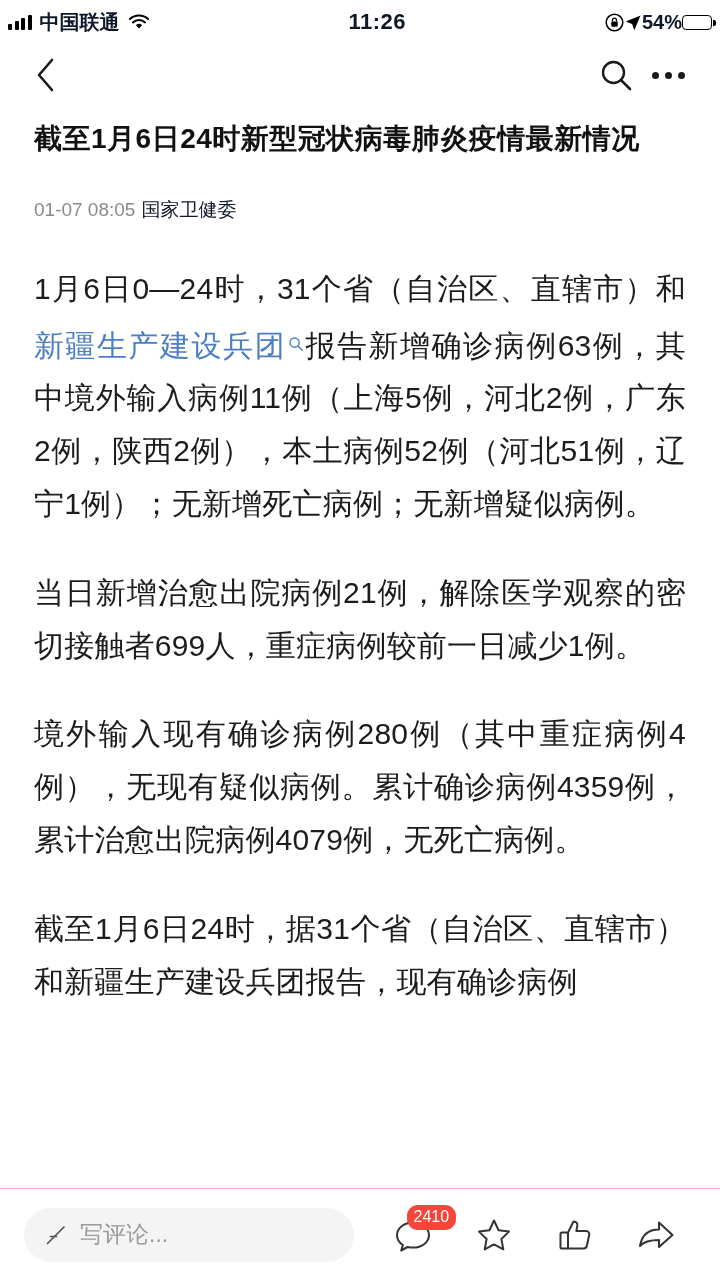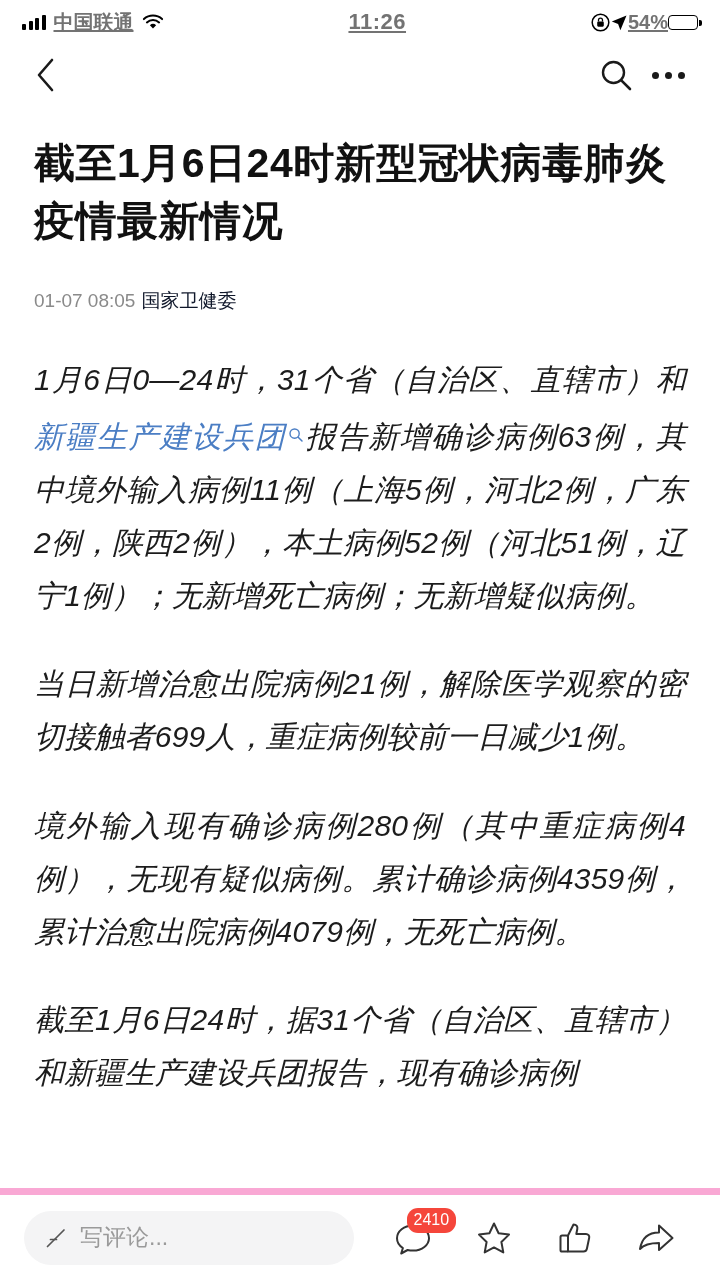--- a/index.html
+++ b/index.html
@@ -16,25 +16,24 @@
     display: flex;
     flex-direction: column;
   }
 
   
   .statusbar {
     height: 44px;
     flex: 0 0 44px;
     display: flex;
     align-items: center;
-    padding: 0 22px;
+    padding: 0 8px;
     font-size: 21px;
-    color: #737373;
+    color: #0f172a;
     font-weight: 600;
-    text-decoration: underline;
   }
   .sb-left { display: flex; align-items: center; gap: 8px; }
   .sb-center { flex: 1; text-align: center; font-size: 22px; letter-spacing: .5px; }
   .sb-right { display: flex; align-items: center; gap: 0; }
 
   .signal-bars { display: flex; align-items: flex-end; gap: 2.5px; height: 16px; }
   .signal-bars i { display: block; width: 4px; background: #000; border-radius: 1px; }
   .signal-bars i:nth-child(1){ height: 6px; }
   .signal-bars i:nth-child(2){ height: 9px; }
   .signal-bars i:nth-child(3){ height: 12px; }
@@ -80,38 +79,38 @@
   .dots { display: flex; gap: 6px; }
   .dots span { width: 7px; height: 7px; background: #1a1a1a; border-radius: 50%; }
 
   
   .article {
     flex: 1;
     overflow: hidden;
     padding: 0 34px;
   }
   .title {
-    font-size: 41px;
+    font-size: 28px;
     line-height: 1.42;
     font-weight: 700;
     color: #111;
     letter-spacing: 0.5px;
-    margin-top: 28px;
+    margin-top: 13px;
   }
   .meta {
     margin-top: 38px;
     font-size: 19px;
     color: #8a8a8a;
     display: flex;
     align-items: center;
     gap: 6px;
   }
   .meta .src { color: #0f172a; }
 
-  .body { margin-top: 40px; font-style: italic; }
+  .body { margin-top: 40px; }
   .para {
     font-size: 30px;
     line-height: 1.76;
     color: #1c1c1c;
     margin-bottom: 36px;
     text-align: justify;
     letter-spacing: 0.2px;
   }
   .link {
     color: #4b7ec4;
@@ -120,21 +119,21 @@
     display: inline-block;
     width: 16px; height: 16px;
     vertical-align: 4px;
     margin-left: 2px;
   }
 
   
   .bottombar {
     flex: 0 0 92px;
     height: 92px;
-    border-top: 7px solid #f9a8d4;
+    border-top: 1px solid #f9a8d4;
     display: flex;
     align-items: center;
     padding: 0 24px;
     gap: 18px;
     background: #fff;
   }
   .comment-box {
     flex: 0 0 330px;
     height: 54px;
     background: #f4f4f5;

